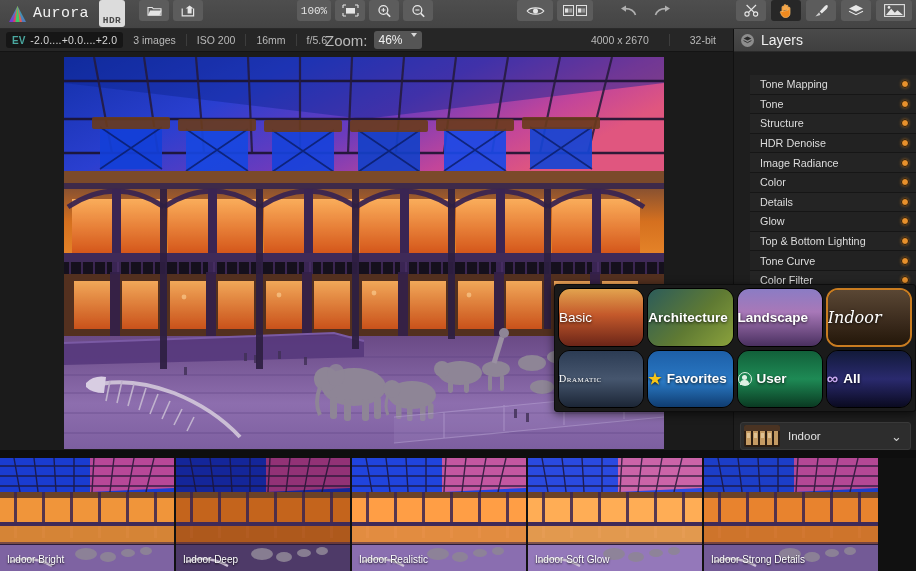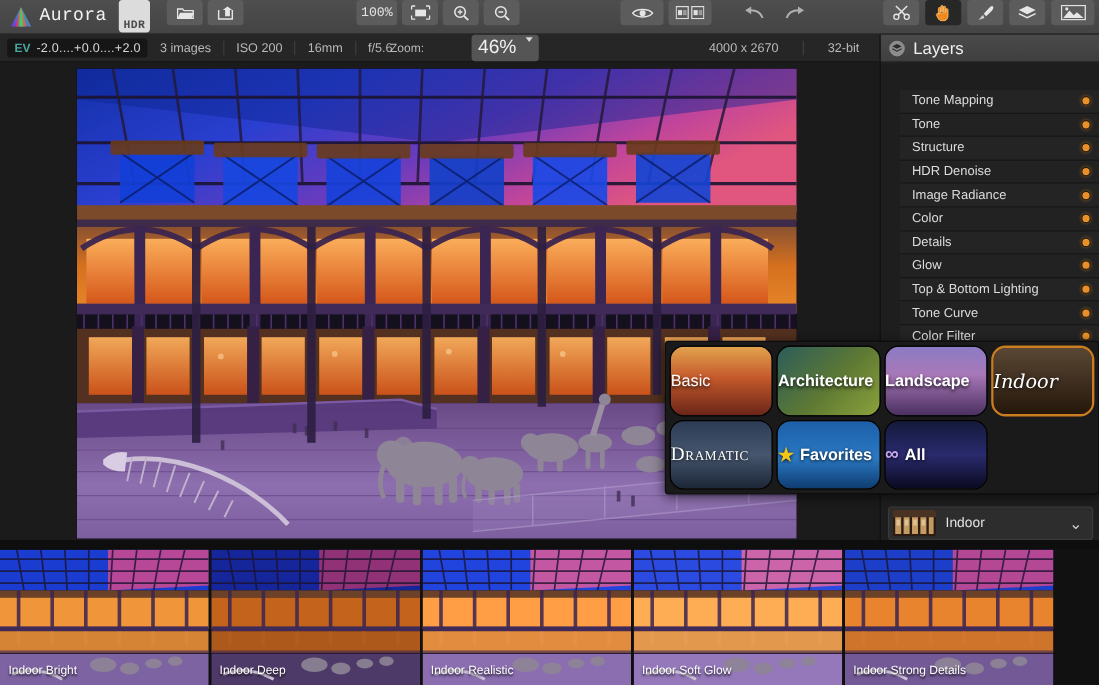--- a/index.html
+++ b/index.html
@@ -50,24 +50,24 @@
   }
   .ev-chip {
     margin-left: 6px; background: #161616; border-radius: 3px;
     padding: 2px 6px; display: flex; align-items: center; gap: 5px;
   }
   .ev-label { color: #4aa8a0; font-weight: bold; font-size: 10px; }
   .ev-vals { color: #d6d6d6; font-size: 10.5px; letter-spacing: .2px; }
   .meta { padding: 0 10px; color: #b9b9b9; }
   .sep { width: 1px; height: 12px; background: #3d3d3d; }
   .zoom-wrap { position: absolute; left: 325px; display: flex; align-items: center; gap: 6px; }
-  .zoom-lbl { color: #b9b9b9; font-size: 10px; }
+  .zoom-lbl { color: #b9b9b9; font-size: 15px; }
   .zoom-sel {
     background: #555; border-radius: 3px; padding: 2px 5px;
-    display: flex; gap: 8px; color: #f0f0f0; font-size: 16px; margin-left: 34px;
+    display: flex; gap: 8px; color: #f0f0f0; font-size: 12px;
   }
   .caret-sm { border-left: 3.5px solid transparent; border-right: 3.5px solid transparent; border-top: 4px solid #d8d8d8; }
   .right-meta { position: absolute; right: 190px; display: flex; align-items: center; gap: 10px; }
 
   
   .canvas {
     position: absolute; left: 0; top: 52px; width: 733px; height: 406px;
     background: #1b1b1b; overflow: hidden;
   }
   .photo { position: absolute; left: 64px; top: 5px; width: 600px; height: 392px; overflow: hidden; background:#120c18; }
@@ -120,21 +120,21 @@
     display: flex; align-items: center; justify-content: flex-start;
     border: 1px solid #000;
   }
   .cat-tile.sel { border: 2px solid #c97c20; }
   .cat-tile .bg { position: absolute; inset: 0; }
   .cat-label {
     position: relative; z-index: 2; color: #fff; font-size: 13.5px;
     text-shadow: 0 1px 3px rgba(0,0,0,.85); display:flex; align-items:center; gap:5px;
     font-family: "Liberation Sans", sans-serif;
   }
-  .cat-label.serif { font-family: "Liberation Serif", serif; font-variant: small-caps; font-size: 16px; letter-spacing: .5px; }
+  .cat-label.serif { font-family: "Liberation Serif", serif; font-variant: small-caps; font-size: 10px; letter-spacing: .5px; }
   .cat-label.script { font-family: "DejaVu Serif", serif; font-style: italic; font-size: 16px; }
   .cat-label.bold { font-weight: bold; }
 
   
   .filmstrip {
     position: absolute; left: 0; top: 458px; width: 916px; height: 113px;
     background: #111; display: flex; gap: 2px; padding: 0;
   }
   .film-item { position: relative; width: 174px; height: 113px; overflow: hidden; background:#0d0d0d; }
   .film-item .fbg { position: absolute; inset: 0; }
@@ -694,20 +694,30 @@
         </span>
       </div>
       <div class="cat-tile">
         <span class="bg" style="background:linear-gradient(180deg,#1d5fa8 0%,#2a79c4 55%,#0f3c70 100%)"></span>
         <span class="cat-label bold">
           <span style="color:#f5c518;font-size:15px;">★</span>
           <span>Favorites</span>
         </span>
       </div>
       <div class="cat-tile">
+        <span class="bg" style="background:linear-gradient(180deg,#12603a 0%,#1e8a55 50%,#0a3a22 100%)"></span>
+        <span class="cat-label bold">
+          <span style="display:inline-block;width:14px;height:14px;border:1.4px solid #dff0e4;border-radius:50%;position:relative;">
+            <span style="position:absolute;left:3.4px;top:2px;width:5px;height:5px;border-radius:50%;background:#dff0e4;"></span>
+            <span style="position:absolute;left:1.6px;top:7.6px;width:8.6px;height:5px;border-radius:4px 4px 0 0;background:#dff0e4;"></span>
+          </span>
+          <span>User</span>
+        </span>
+      </div>
+      <div class="cat-tile">
         <span class="bg" style="background:linear-gradient(180deg,#121a3a 0%,#2a2a6e 50%,#0a0a20 100%)"></span>
         <span class="cat-label bold">
           <span style="color:#c8a8f0;font-size:16px;line-height:1;">∞</span>
           <span>All</span>
         </span>
       </div>
     </div>
 
   <div class="strip-gap"></div>
   <div class="filmstrip" id="filmstrip">

